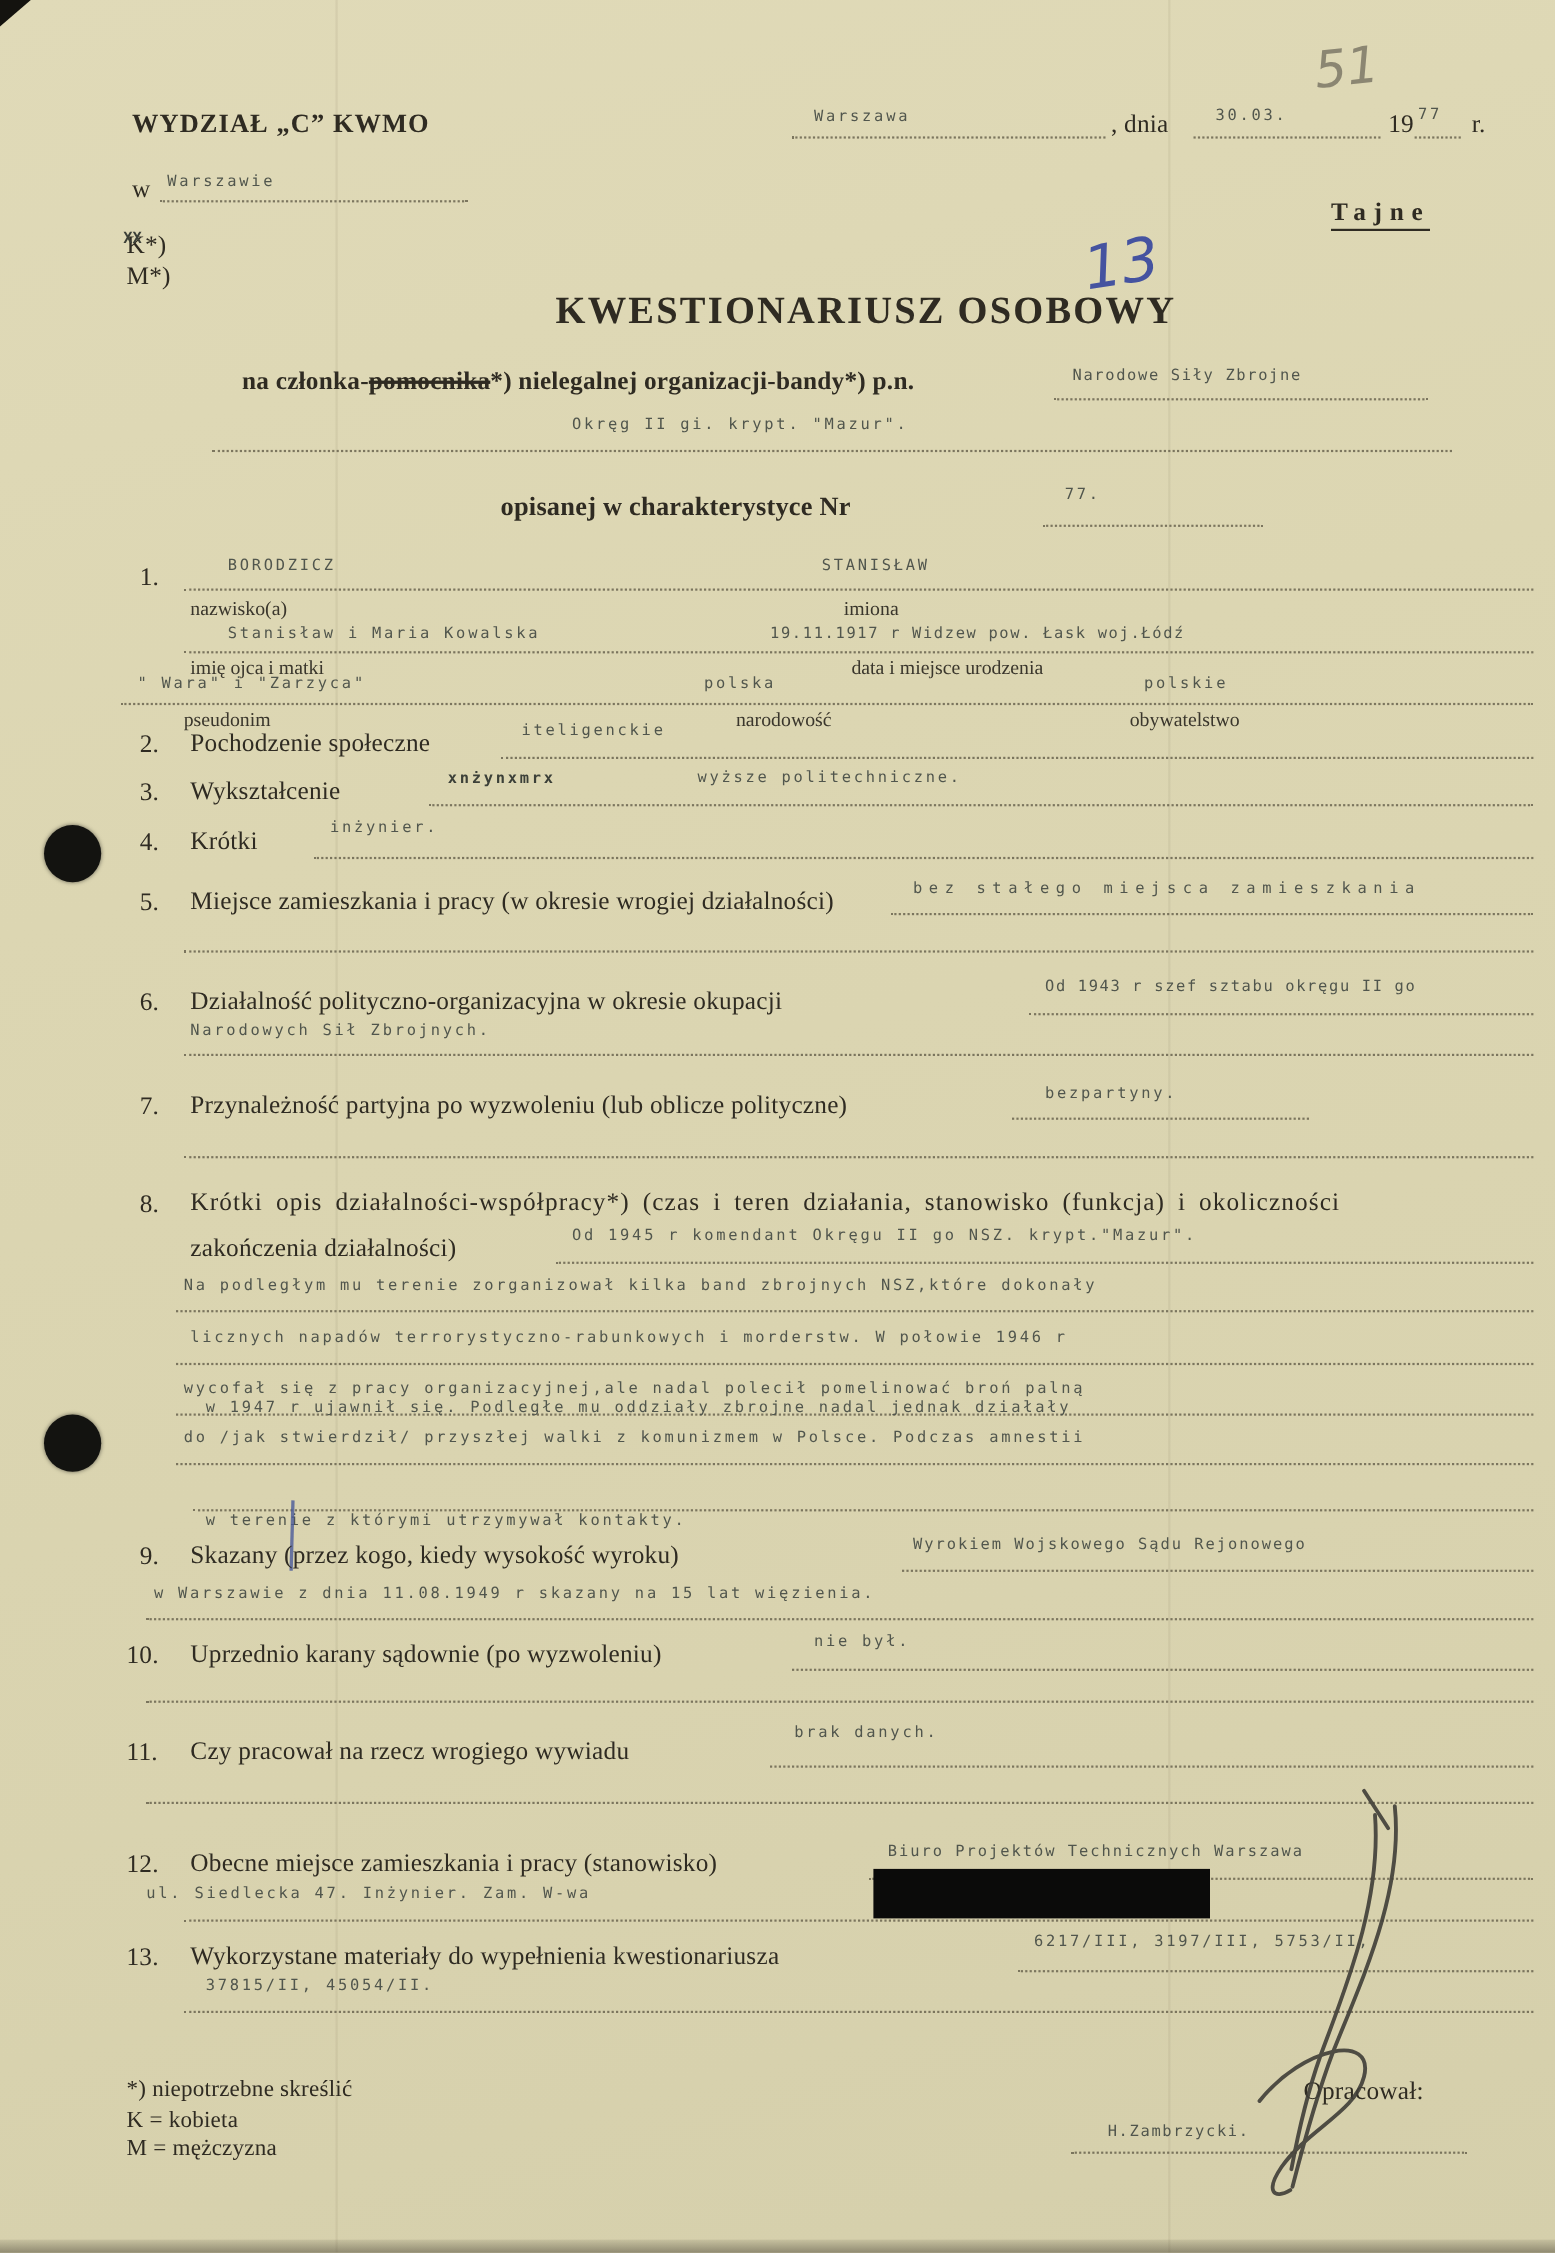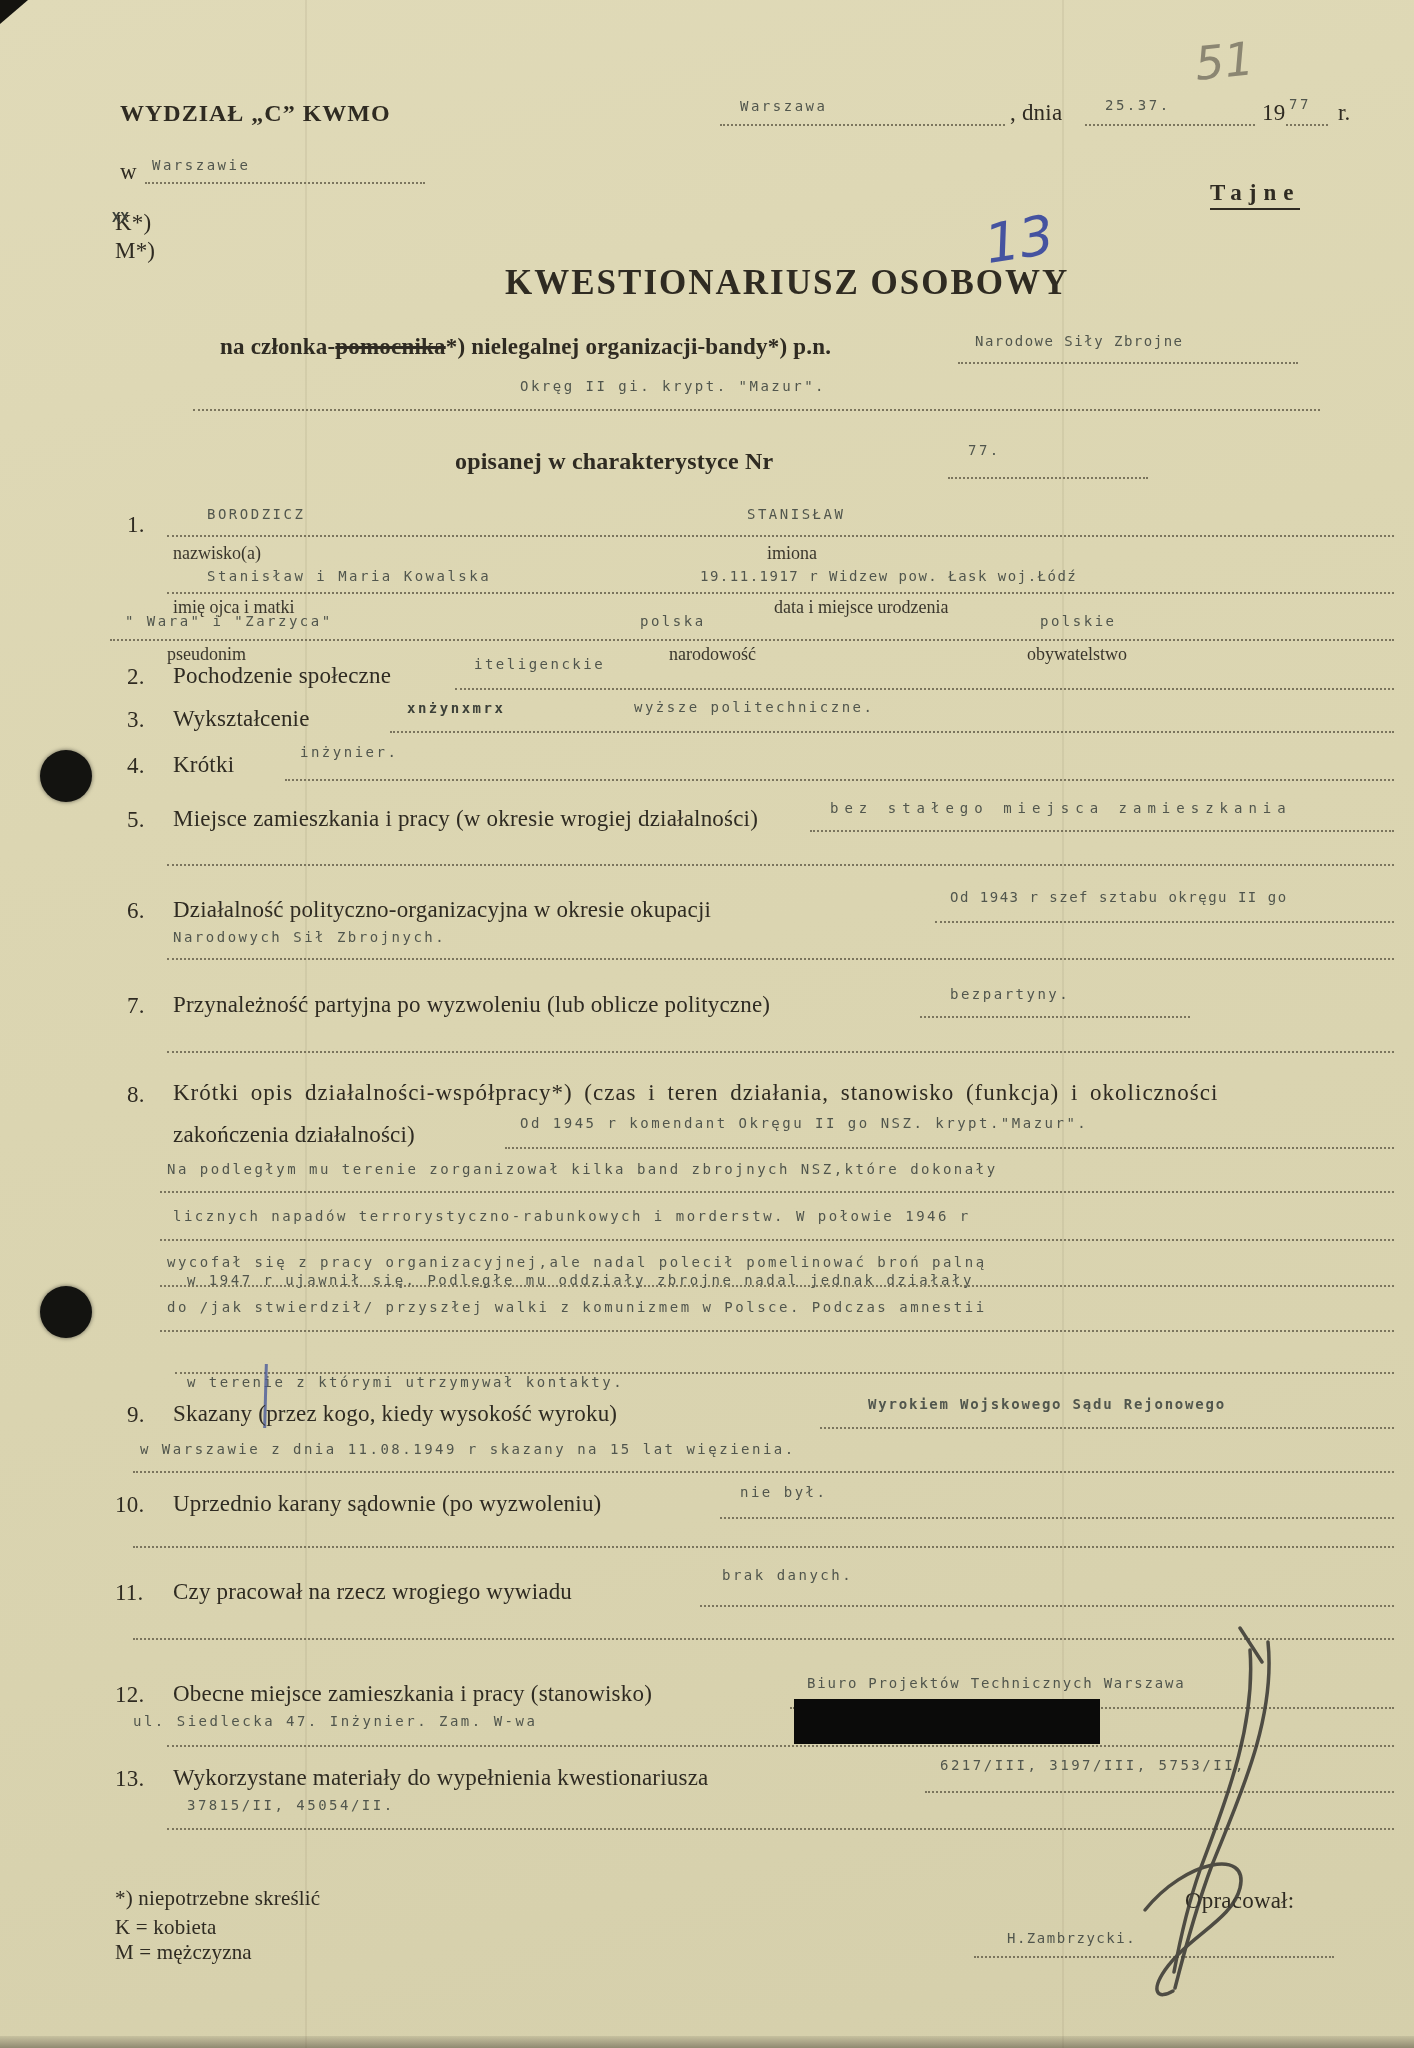--- a/index.html
+++ b/index.html
@@ -42,21 +42,21 @@
   <div class="punch" style="left:40px;top:750px;"></div>
   <div class="punch" style="left:40px;top:1286px;"></div>
 
   <div class="abs hand-pencil" style="left:1195px;top:34px;font-size:46px;transform:rotate(-6deg);">51</div>
 
   <div class="abs printed bold" style="left:120px;top:100px;font-size:24px;letter-spacing:1px;">WYDZIAŁ „C” KWMO</div>
   <div class="abs dotline" style="left:720px;top:124px;width:285px;"></div>
   <div class="abs typed" style="left:740px;top:98px;">Warszawa</div>
   <div class="abs printed" style="left:1010px;top:100px;">, dnia</div>
   <div class="abs dotline" style="left:1085px;top:124px;width:170px;"></div>
-  <div class="abs typed" style="left:1105px;top:97px;">25.37.</div>
+  <div class="abs typed" style="left:1105px;top:97px;">30.03.</div>
   <div class="abs printed" style="left:1262px;top:100px;">19</div>
   <div class="abs typed" style="left:1289px;top:96px;">77</div>
   <div class="abs dotline" style="left:1286px;top:124px;width:42px;"></div>
   <div class="abs printed" style="left:1338px;top:100px;">r.</div>
 
   <div class="abs printed" style="left:120px;top:159px;">w</div>
   <div class="abs typed" style="left:152px;top:157px;">Warszawie</div>
   <div class="abs dotline" style="left:145px;top:182px;width:280px;"></div>
 
   <div class="abs printed secret" style="left:1210px;top:180px;">Tajne</div>
@@ -153,21 +153,21 @@
   <div class="abs dotline" style="left:160px;top:1285px;width:1234px;"></div>
   <div class="abs typed" style="left:167px;top:1299px;">do /jak stwierdził/ przyszłej walki z komunizmem w Polsce. Podczas amnestii</div>
   <div class="abs dotline" style="left:160px;top:1330px;width:1234px;"></div>
   <div class="abs typed" style="left:187px;top:1272px;">w 1947 r ujawnił się. Podległe mu oddziały zbrojne nadal jednak działały</div>
   <div class="abs dotline" style="left:175px;top:1372px;width:1219px;"></div>
   <div class="abs typed" style="left:187px;top:1374px;">w terenie z którymi utrzymywał kontakty.</div>
   <div class="blue-stroke" style="left:264px;top:1364px;height:64px;"></div>
 
   <div class="abs printed" style="left:127px;top:1402px;">9.</div>
   <div class="abs printed" style="left:173px;top:1401px;">Skazany (przez kogo, kiedy wysokość wyroku)</div>
-  <div class="abs typed" style="left:868px;top:1396px;letter-spacing:1.8px;font-weight:bold;">Wyrokiem Wojskowego Sądu Rejonowego</div>
+  <div class="abs typed" style="left:830px;top:1396px;letter-spacing:1.8px;">Wyrokiem Wojskowego Sądu Rejonowego</div>
   <div class="abs dotline" style="left:820px;top:1427px;width:574px;"></div>
   <div class="abs typed" style="left:140px;top:1441px;">w Warszawie z dnia 11.08.1949 r skazany na 15 lat więzienia.</div>
   <div class="abs dotline" style="left:133px;top:1471px;width:1261px;"></div>
 
   <div class="abs printed" style="left:115px;top:1492px;">10.</div>
   <div class="abs printed" style="left:173px;top:1491px;">Uprzednio karany sądownie (po wyzwoleniu)</div>
   <div class="abs typed" style="left:740px;top:1484px;">nie był.</div>
   <div class="abs dotline" style="left:720px;top:1517px;width:674px;"></div>
   <div class="abs dotline" style="left:133px;top:1546px;width:1261px;"></div>
 

